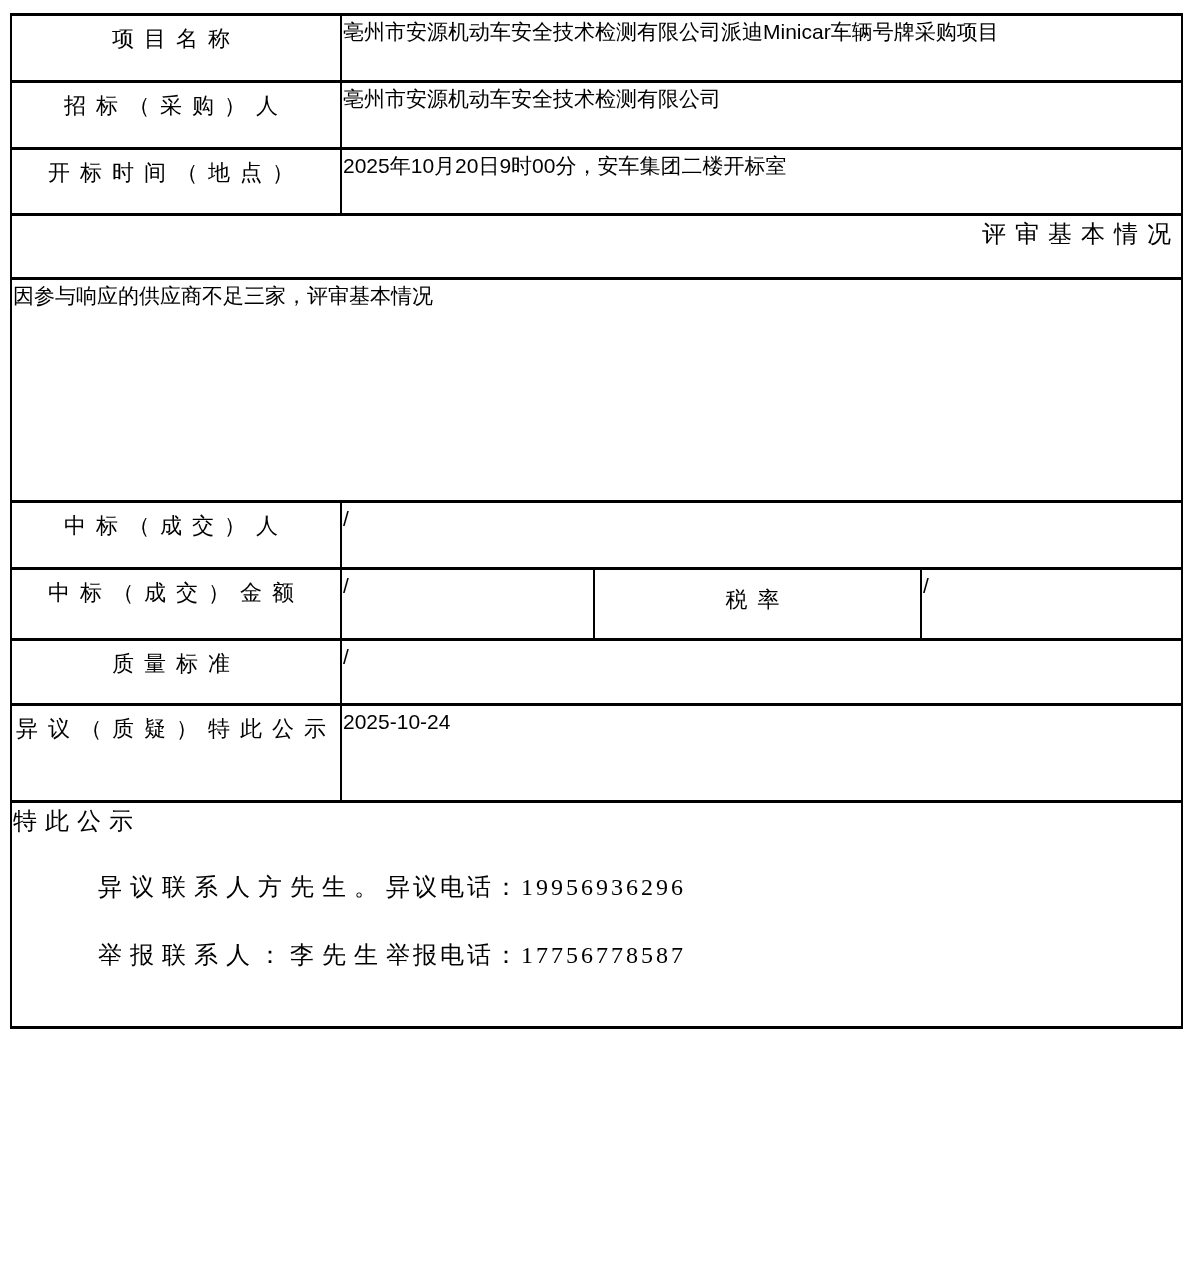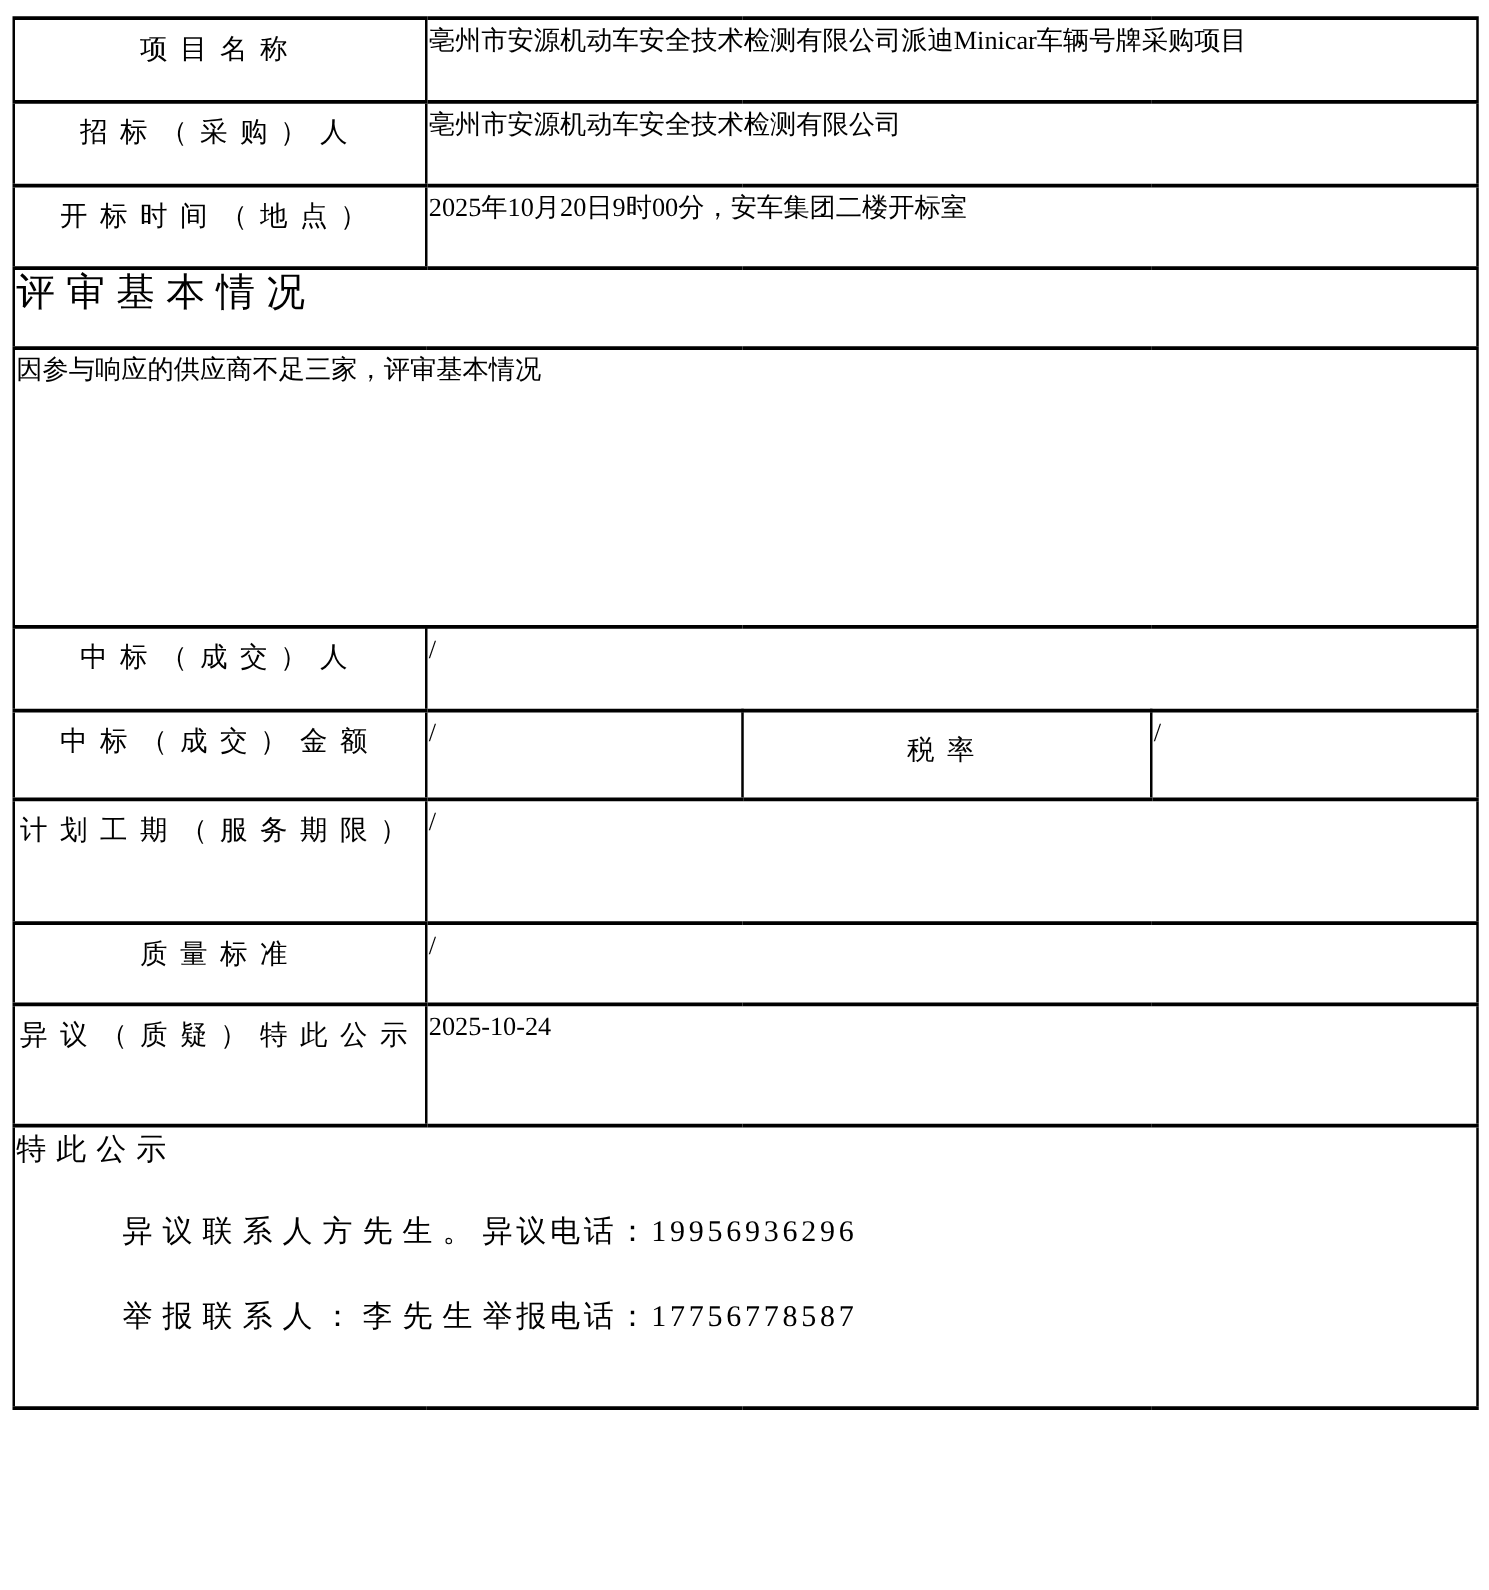--- a/index.html
+++ b/index.html
@@ -30,32 +30,32 @@
   .lbl {
     font-family: "Liberation Serif", serif;
     font-size: 22px;
     letter-spacing: 10px;
     text-align: center;
     padding: 4px 18px 0 18px;
     line-height: 44px;
   }
   
   .val {
-    font-family: Liberation Serif, serif;
+    font-family: Liberation Sans, sans-serif;
     font-size: 21px;
     text-align: left;
     padding: 8px 8px 0 9px;
     line-height: 30px;
   }
   
   .hdr {
     font-family: "Liberation Serif", serif;
-    font-size: 31px;
+    font-size: 24px;
     letter-spacing: 9px;
-    text-align: left;
+    text-align: right;
     padding-top: 13px;
     line-height: 34px;
   }
   
   .content {
     font-family: "Liberation Sans", sans-serif;
     font-size: 21px;
     text-align: left;
     padding: 8px 8px 0 9px;
     line-height: 30px;
@@ -116,24 +116,20 @@
     <tr style="height:67px">
       <td class="lbl">中标（成交）人</td>
       <td class="val" colspan="3">/</td>
     </tr>
     <tr style="height:71px">
       <td class="lbl">中标（成交）金额</td>
       <td class="val">/</td>
       <td class="lbl" style="padding-top:8px">税率</td>
       <td class="val">/</td>
     </tr>
-    <tr style="height:99px">
-      <td class="lbl">计划工期（服务期限）</td>
-      <td class="val" colspan="3">/</td>
-    </tr>
     <tr style="height:65px">
       <td class="lbl">质量标准</td>
       <td class="val" colspan="3">/</td>
     </tr>
     <tr style="height:97px">
       <td class="lbl">异议（质疑）特此公示</td>
       <td class="val" colspan="3">2025-10-24</td>
     </tr>
     <tr style="height:226px">
       <td class="foot" colspan="4">

